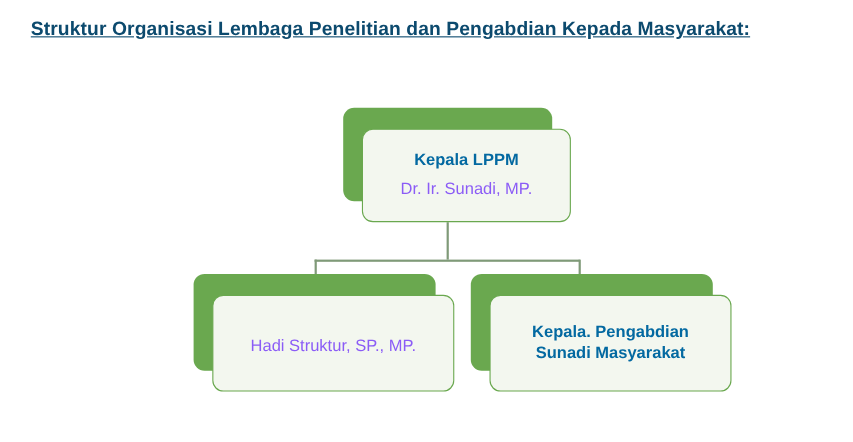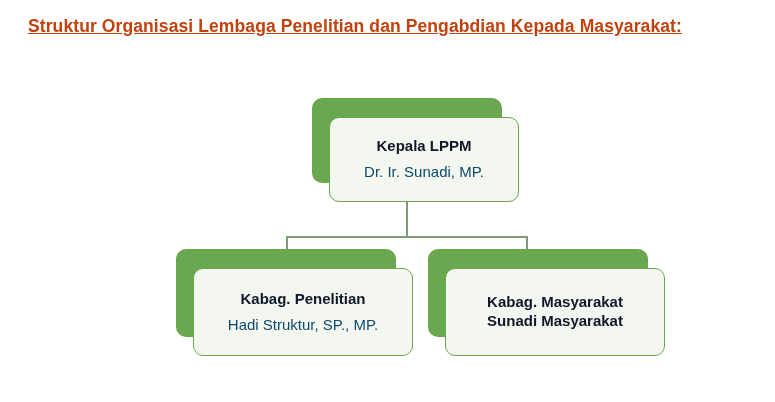--- a/index.html
+++ b/index.html
@@ -14,21 +14,21 @@
     position: relative;
     overflow: hidden;
   }
 
   #page-title {
     position: absolute;
     left: 28px;
     top: 16px;
     font-size: 17.5px;
     font-weight: bold;
-    color: #c2410c;
+    color: #0c4a6e;
     text-decoration: underline;
     letter-spacing: 0.1px;
     white-space: nowrap;
   }
 
   #org-chart {
     position: absolute;
     left: 0;
     top: 0;
     width: 775px;
@@ -68,28 +68,28 @@
     border-radius: 10px;
     display: flex;
     flex-direction: column;
     align-items: center;
     justify-content: center;
     padding: 6px 10px;
   }
   .node .title {
     font-size: 15px;
     font-weight: bold;
-    color: #0f172a;
+    color: #0369a1;
     text-align: center;
     line-height: 1.25;
   }
   .node .subtitle {
     font-size: 15px;
     font-weight: normal;
-    color: #0c4a6e;
+    color: #8b5cf6;
     text-align: left;
     line-height: 1.3;
     margin-top: 6px;
   }
 
   
   #node-kepala  { left: 312px; top: 98px;  width: 190px; height: 85px; }
   #node-kepala .card { width: 190px; height: 85px; }
 
   #node-penelitian { left: 176px; top: 249px; width: 220px; height: 88px; }
@@ -115,26 +115,25 @@
     <div class="shadow"></div>
     <div class="card">
       <div class="title">Kepala LPPM</div>
       <div class="subtitle">Dr. Ir. Sunadi, MP.</div>
     </div>
   </div>
 
   <div class="node" id="node-penelitian">
     <div class="shadow"></div>
     <div class="card">
-      <div class="title">Kabag. Penelitian</div>
       <div class="subtitle">Hadi Struktur, SP., MP.</div>
     </div>
   </div>
 
   <div class="node" id="node-pengabdian">
     <div class="shadow"></div>
     <div class="card">
-      <div class="title">Kabag. Masyarakat</div>
+      <div class="title">Kepala. Pengabdian</div>
       <div class="title">Sunadi Masyarakat</div>
     </div>
   </div>
 
 </div>
 
 </body></html>

